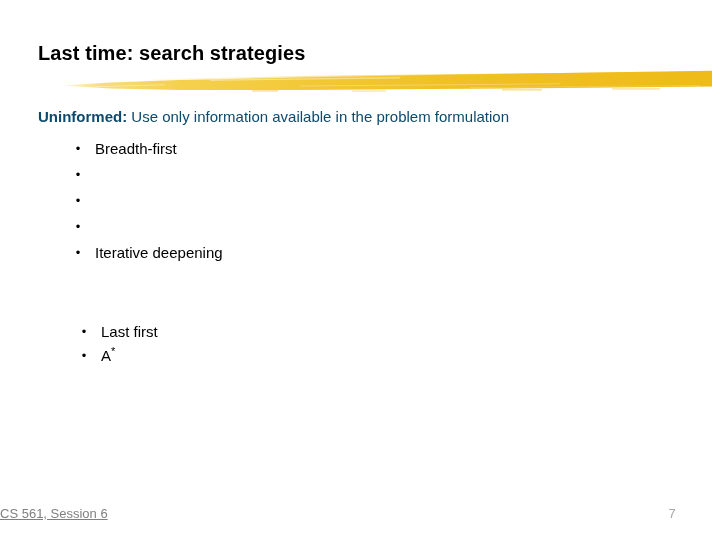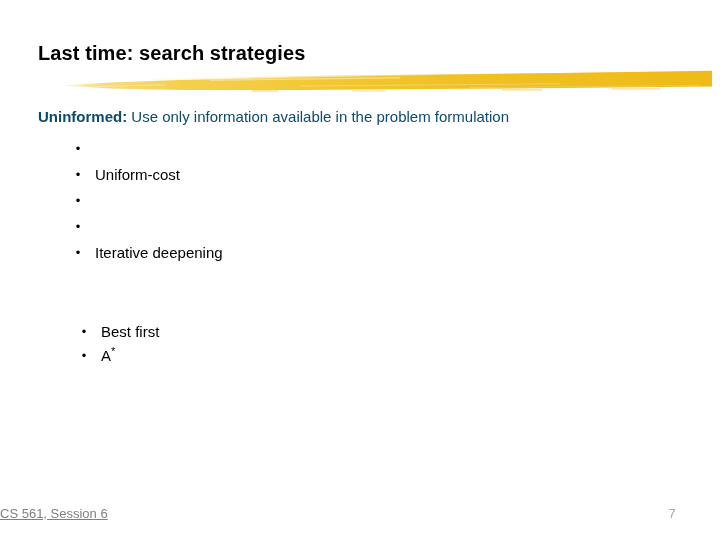--- a/index.html
+++ b/index.html
@@ -169,42 +169,42 @@
     <rect x="612" y="22.2" width="48" height="1.4" fill="#EFBD1C" opacity="0.45"></rect>
   </svg>
 
   <div id="uninformed-lead" class="lead">
     <span class="lead-strong">Uninformed:</span><span class="lead-rest"> Use only information available in the problem formulation</span>
   </div>
 
   <ul id="uninformed-list" class="bullet-list">
     <li>
       <span class="dot">•</span>
-    </li>
-    <li>
-      <span class="dot">•</span>
-      <span class="txt">Uniform-cost</span>
+      <span class="txt">Breadth-first</span>
+    </li>
+    <li>
+      <span class="dot">•</span>
     </li>
     <li>
       <span class="dot">•</span>
     </li>
     <li>
       <span class="dot">•</span>
     </li>
     <li>
       <span class="dot">•</span>
       <span class="txt">Iterative deepening</span>
     </li>
   </ul>
 
 
   <ul id="informed-list" class="bullet-list">
     <li>
       <span class="dot">•</span>
-      <span class="txt">Best first</span>
+      <span class="txt">Last first</span>
     </li>
     <li>
       <span class="dot">•</span>
       <span class="txt"><span>A</span><span class="sup-star">*</span></span>
     </li>
   </ul>
 
   <div id="footer-center">CS 561, Session 6</div>
   <div id="footer-page">7</div>
 

